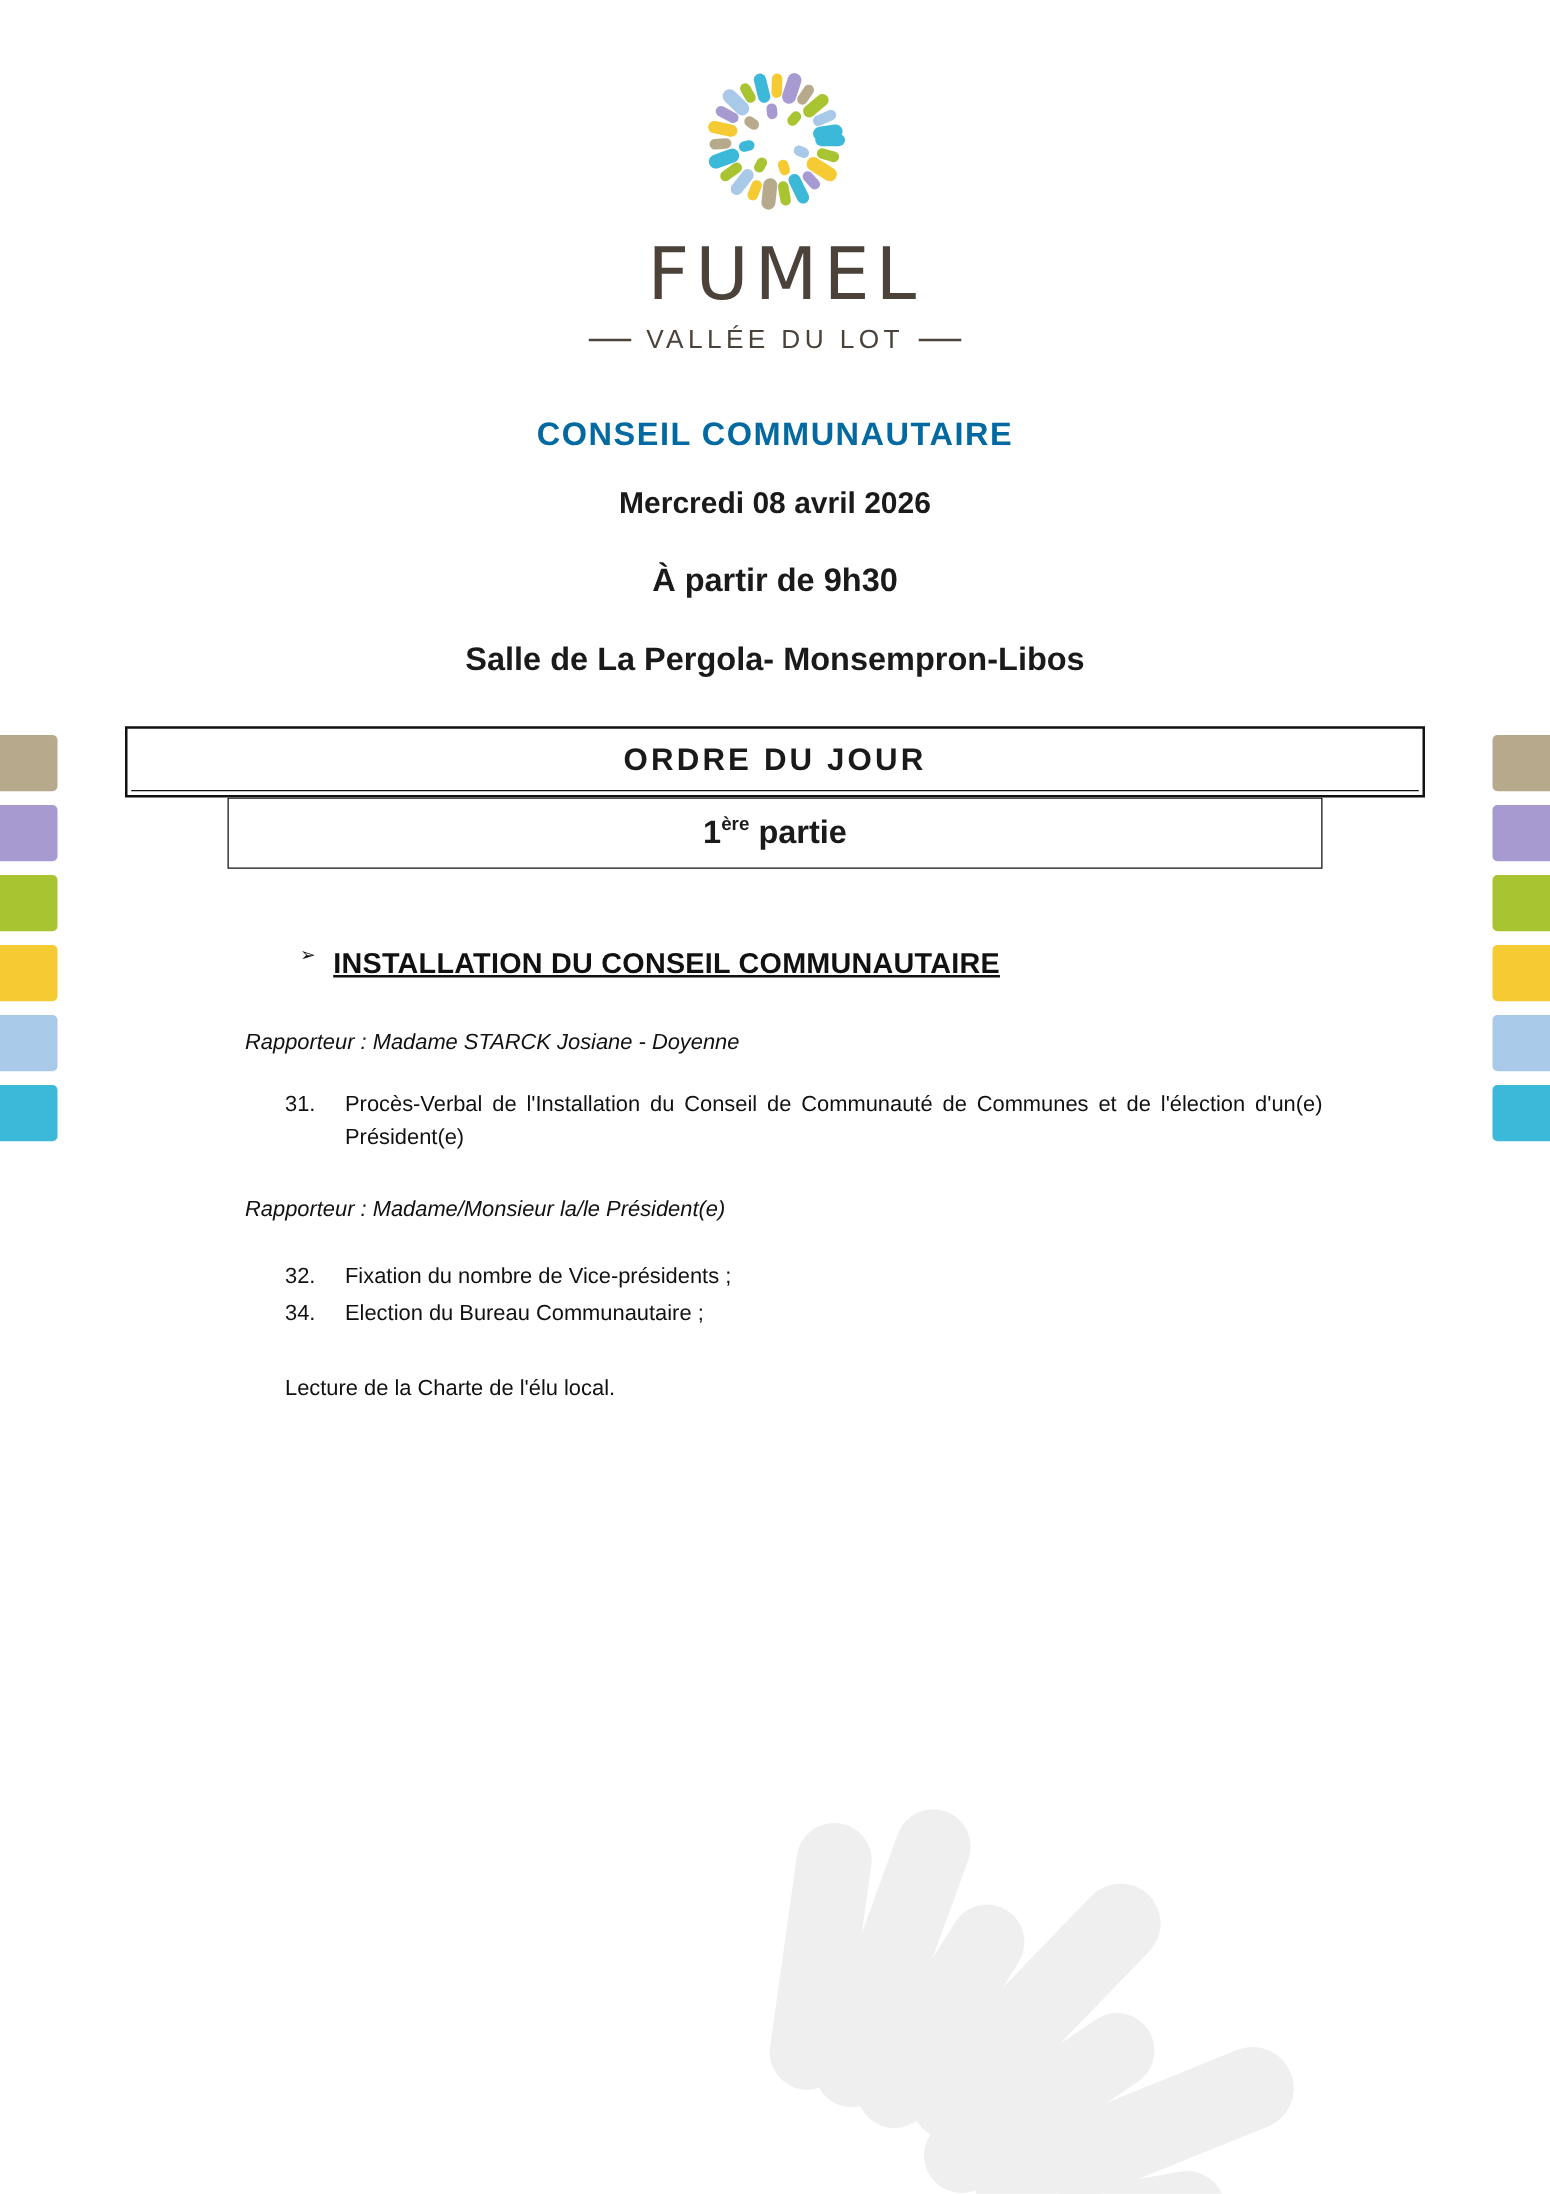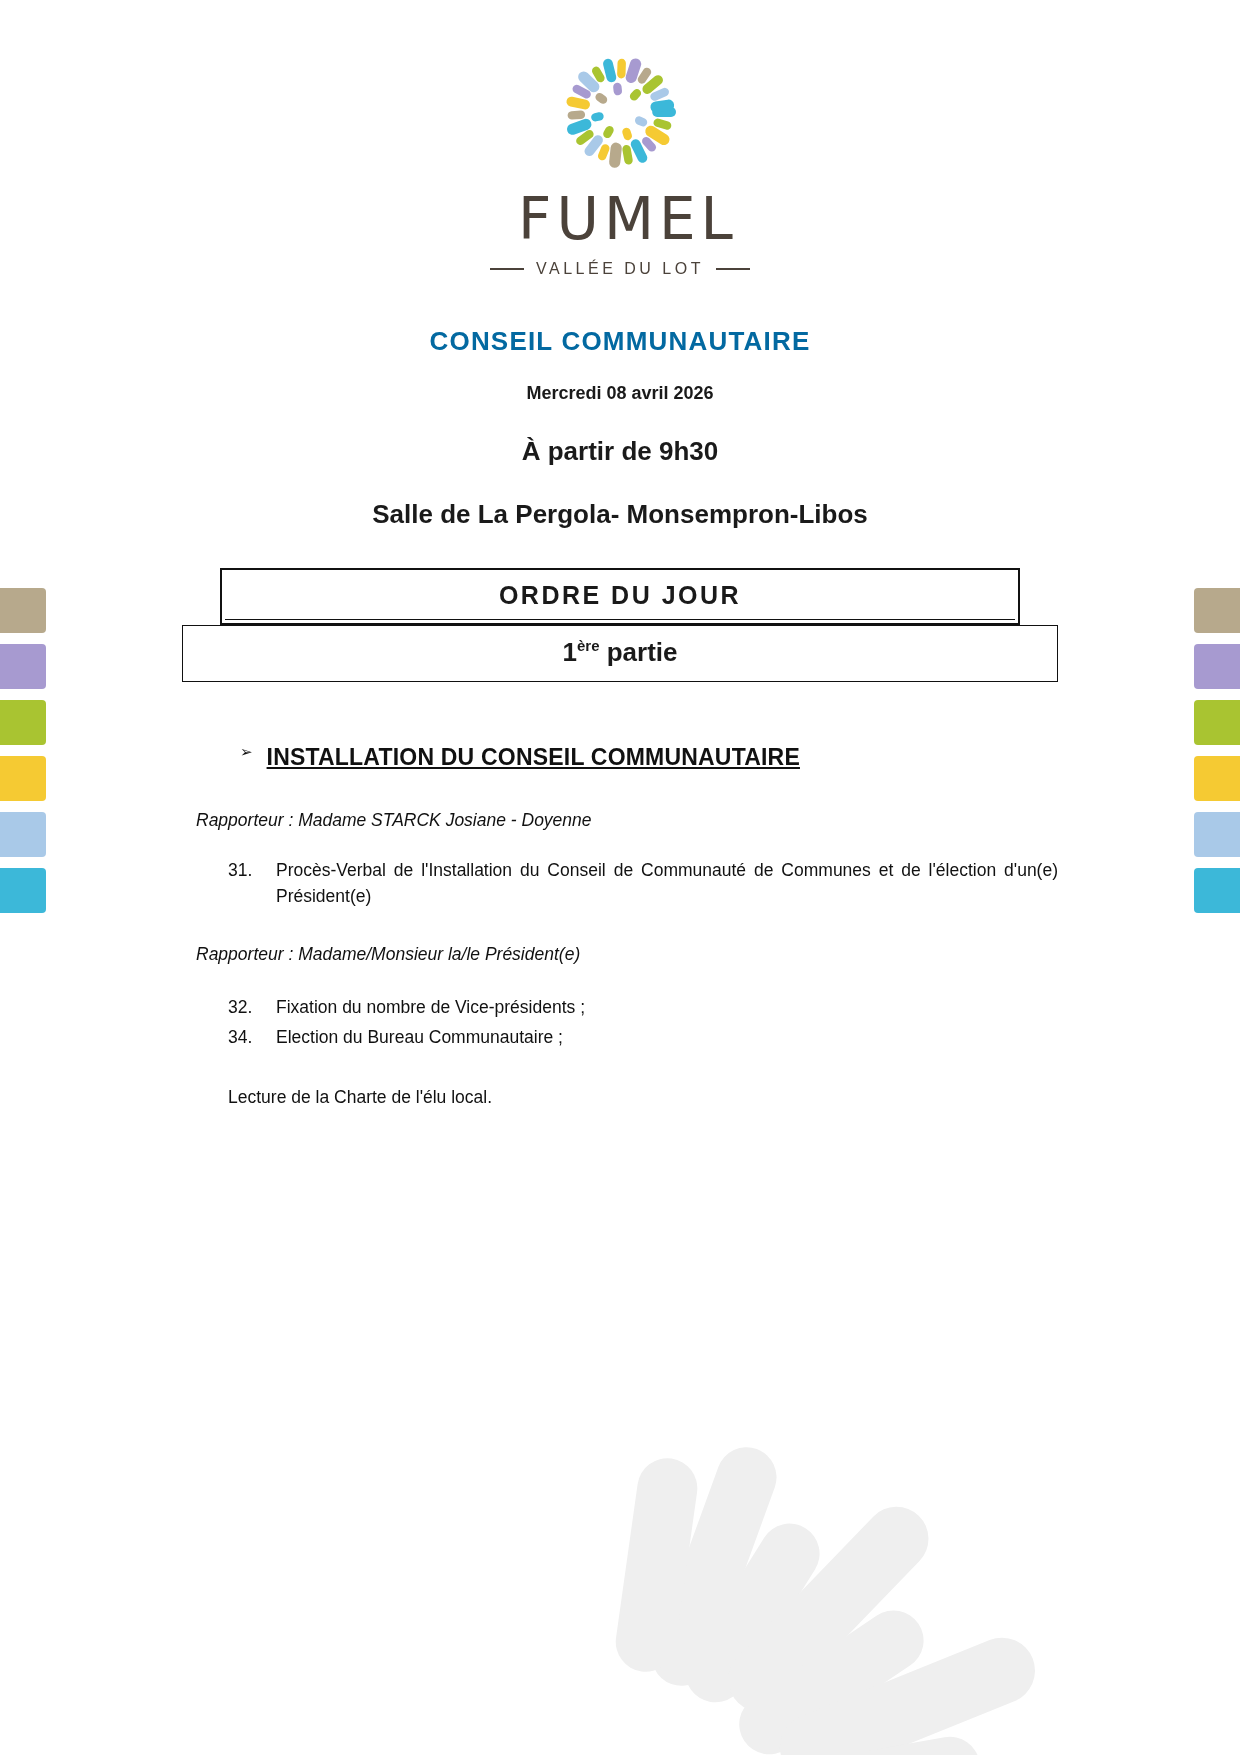--- a/index.html
+++ b/index.html
@@ -74,21 +74,21 @@
     line-height: 1;
     margin-left: 16px;
   }
   .logo-sub {
     display: flex;
     align-items: center;
     justify-content: center;
     gap: 12px;
     margin-top: 12px;
     color: #4b423a;
-    font-size: 16px;
+    font-size: 21px;
     letter-spacing: 3.5px;
   }
   .logo-sub .rule {
     display: block;
     width: 34px;
     height: 2px;
     background: #4b423a;
   }
 
   
@@ -96,21 +96,21 @@
     text-align: center;
     margin-top: 48px;
   }
   .titles .t1 {
     font-size: 26px;
     font-weight: bold;
     letter-spacing: 1.2px;
     color: #0369a1;
   }
   .titles .t2 {
-    font-size: 18px;
+    font-size: 24px;
     font-weight: bold;
     margin-top: 26px;
   }
   .titles .t3 {
     font-size: 26px;
     font-weight: bold;
     margin-top: 32px;
   }
   .titles .t4 {
     font-size: 26px;
@@ -118,21 +118,21 @@
     margin-top: 32px;
   }
 
   
   .box {
     margin: 0 auto;
     box-sizing: border-box;
     background: #fff;
   }
   .box-agenda {
-    width: 800px;
+    width: 1040px;
     margin-top: 38px;
     border: 2.5px solid #111;
     padding: 11px 0 13px;
     text-align: center;
     font-size: 25px;
     font-weight: bold;
     letter-spacing: 2.5px;
     position: relative;
   }
   .box-agenda::after {

